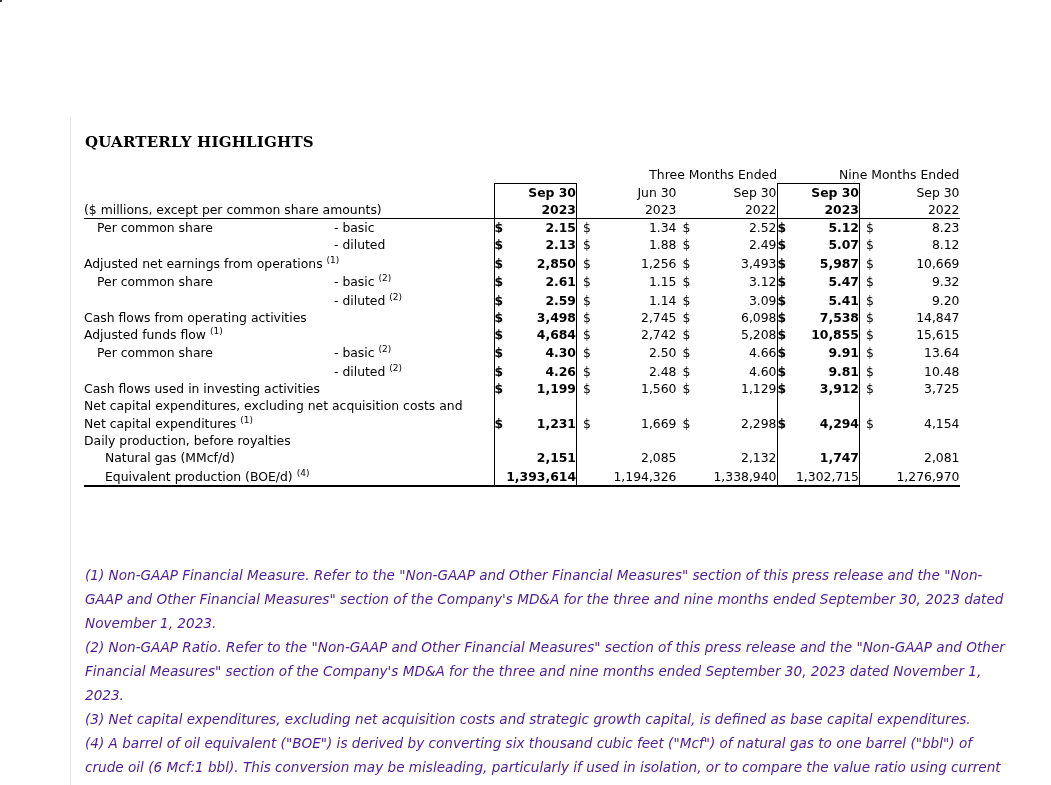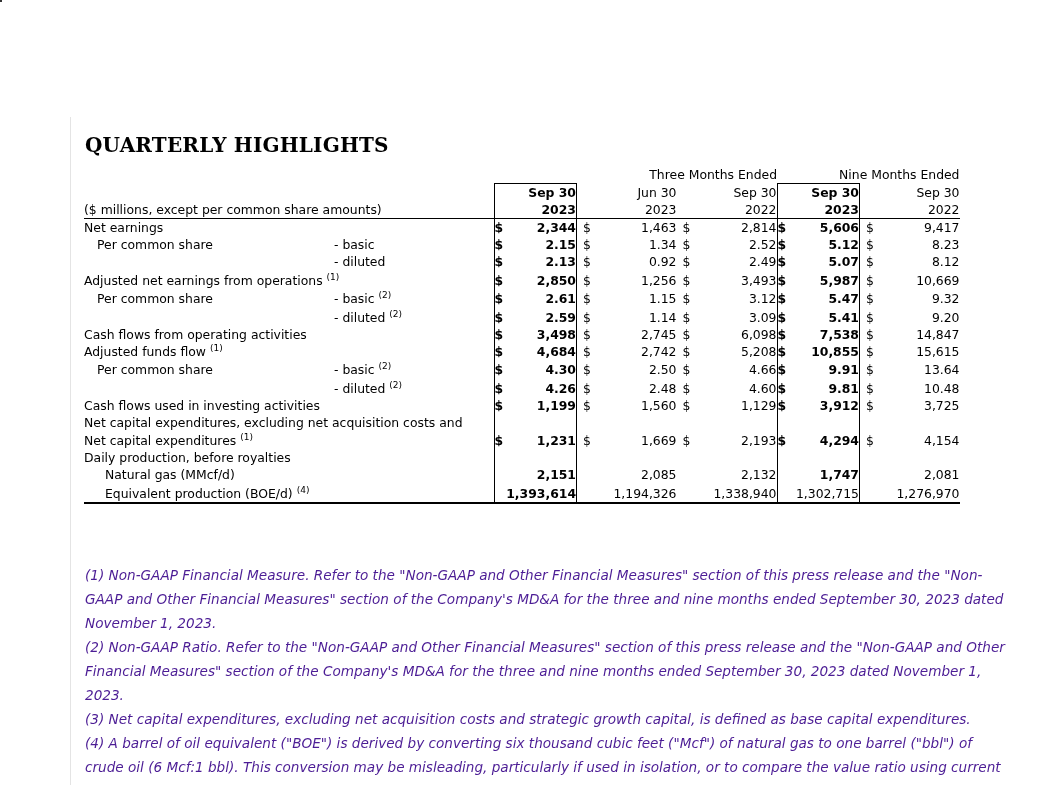--- a/index.html
+++ b/index.html
@@ -2,21 +2,21 @@
 <html><head>
 <meta charset="utf-8">
 <style>
   html, body { margin: 0; padding: 0; background: #ffffff; }
   body { width: 1051px; height: 785px; position: relative; overflow: hidden;
          font-family: "DejaVu Sans", "Liberation Sans", sans-serif; color: #000; }
   .corner-dot { position: absolute; left: 0; top: 0; width: 2px; height: 2px; background: #333; }
   .page { position: absolute; left: 70px; top: 117px; width: 981px; height: 668px;
           border-left: 1px solid #e4e4e4; }
   .title { position: absolute; left: 14px; top: 16px; font-family: "DejaVu Serif", "Liberation Serif", serif;
-           font-weight: bold; font-size: 20px; letter-spacing: 0.2px; }
+           font-weight: bold; font-size: 15px; letter-spacing: 0.2px; }
   table.hl { position: absolute; left: 13px; top: 49px; border-collapse: collapse; font-size: 12.4px; }
   table.hl td { padding: 0; height: 17px; line-height: 17px; white-space: nowrap; vertical-align: bottom; }
   table.hl tr.tall td { height: 18.5px; }
   .c-label { width: 250px; }
   .c-sub { width: 160px; }
   .c-d { width: 16px; text-align: left; }
   .c-v1 { width: 66px; text-align: right; }
   .c-v2 { width: 84px; text-align: right; }
   .c-v3 { width: 84px; text-align: right; }
   .c-v4 { width: 66px; text-align: right; }
@@ -88,54 +88,40 @@
           <td class="c-v2">2023</td>
       <td></td>
           <td class="c-v3">2022</td>
       <td class="bl"></td>
           <td class="bold c-v4 br">2023</td>
       <td></td>
           <td class="c-v5">2022</td>
     </tr>
 
     <tr>
-      <td>Net earnings</td>
-          <td></td>
-      <td class="bl bold">$</td>
-          <td class="bold c-v1 br">2,344</td>
-      <td style="padding-left:6px">$</td>
-          <td class="c-v2">1,463</td>
-      <td style="padding-left:6px">$</td>
-          <td class="c-v3">2,814</td>
-      <td class="bl bold">$</td>
-          <td class="bold c-v4 br">5,606</td>
-      <td style="padding-left:6px">$</td>
-          <td class="c-v5">9,417</td>
-    </tr>
-    <tr>
       <td class="indent1">Per common share</td>
       <td>- basic</td>
       <td class="bl bold">$</td>
           <td class="bold c-v1 br">2.15</td>
       <td style="padding-left:6px">$</td>
           <td class="c-v2">1.34</td>
       <td style="padding-left:6px">$</td>
           <td class="c-v3">2.52</td>
       <td class="bl bold">$</td>
           <td class="bold c-v4 br">5.12</td>
       <td style="padding-left:6px">$</td>
           <td class="c-v5">8.23</td>
     </tr>
     <tr>
       <td></td>
       <td>- diluted</td>
       <td class="bl bold">$</td>
           <td class="bold c-v1 br">2.13</td>
       <td style="padding-left:6px">$</td>
-          <td class="c-v2">0.92</td>
+          <td class="c-v2">1.88</td>
       <td style="padding-left:6px">$</td>
           <td class="c-v3">2.49</td>
       <td class="bl bold">$</td>
           <td class="bold c-v4 br">5.07</td>
       <td style="padding-left:6px">$</td>
           <td class="c-v5">8.12</td>
     </tr>
 
     <tr class="tall">
       <td colspan="2"><span>Adjusted net earnings from operations</span> <sup>(1)</sup></td>
@@ -262,21 +248,21 @@
       <td></td>
           <td></td>
     </tr>
     <tr class="tall">
       <td colspan="2"><span>Net capital expenditures</span> <sup>(1)</sup></td>
       <td class="bl bold">$</td>
           <td class="bold c-v1 br">1,231</td>
       <td style="padding-left:6px">$</td>
           <td class="c-v2">1,669</td>
       <td style="padding-left:6px">$</td>
-          <td class="c-v3">2,193</td>
+          <td class="c-v3">2,298</td>
       <td class="bl bold">$</td>
           <td class="bold c-v4 br">4,294</td>
       <td style="padding-left:6px">$</td>
           <td class="c-v5">4,154</td>
     </tr>
 
     <tr>
       <td colspan="2">Daily production, before royalties</td>
       <td class="bl"></td>
           <td class="br"></td>

